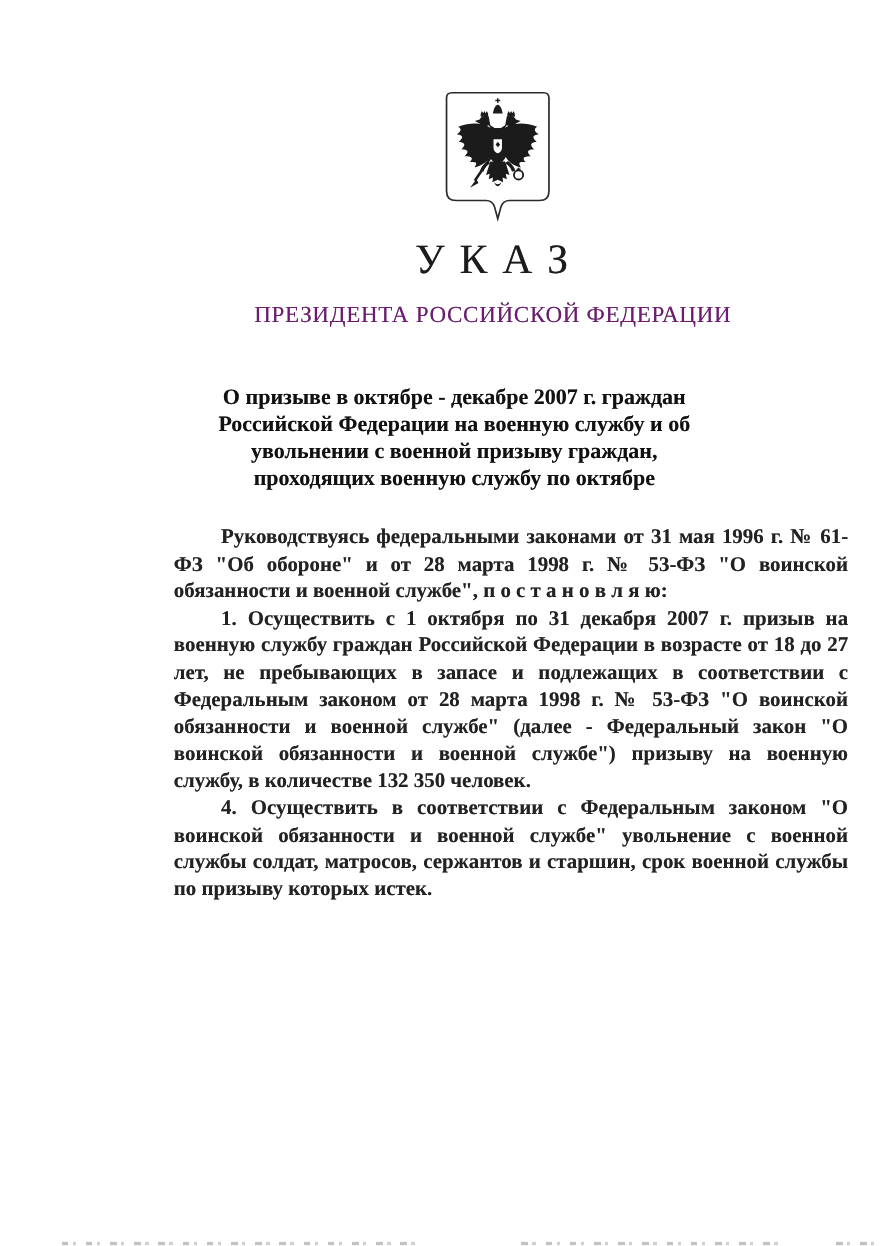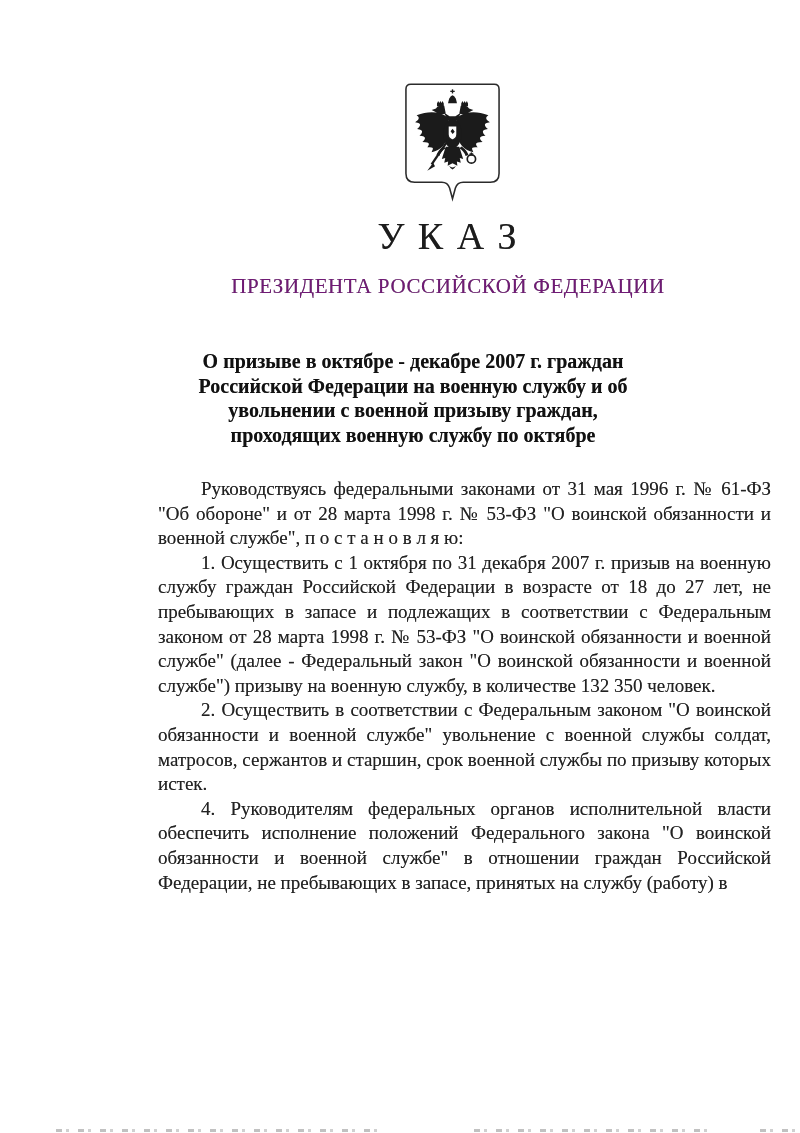--- a/index.html
+++ b/index.html
@@ -62,21 +62,21 @@
     position: absolute;
     left: 110px;
     top: 477px;
     width: 613px;
     font-size: 19px;
     line-height: 24.6px;
     text-align: justify;
     color: #222;
     text-shadow: 0 0 0.45px rgba(25,25,25,.5);
   }
-  .decree-body p { margin: 0; text-indent: 43px; }
+  .decree-body p { margin: 0; text-indent: 43px; font-weight: bold; }
 
   .edge-mark {
     position: absolute;
     right: 0;
     width: 7px;
     height: 13px;
     background: radial-gradient(ellipse at center, #bdbdbd 0%, rgba(189,189,189,0) 72%);
     opacity: .75;
   }
   .bottom-strip {
@@ -154,22 +154,21 @@
   <div class="decree-subject">
     <div>О призыве в октябре - декабре 2007 г. граждан</div>
     <div>Российской Федерации на военную службу и об</div>
     <div>увольнении с военной призыву граждан,</div>
     <div>проходящих военную службу по октябре</div>
   </div>
 
   <div class="decree-body">
     <p>Руководствуясь федеральными законами от 31 мая 1996 г. № 61-ФЗ "Об обороне" и от 28 марта 1998 г. № 53-ФЗ "О воинской обязанности и военной службе", п о с т а н о в л я ю:</p>
     <p>1. Осуществить с 1 октября по 31 декабря 2007 г. призыв на военную службу граждан Российской Федерации в возрасте от 18 до 27 лет, не пребывающих в запасе и подлежащих в соответствии с Федеральным законом от 28 марта 1998 г. № 53-ФЗ "О воинской обязанности и военной службе" (далее - Федеральный закон "О воинской обязанности и военной службе") призыву на военную службу, в количестве 132 350 человек.</p>
-    <p>2. Осуществить в соответствии с Федеральным законом "О воинской обязанности и военной службе" увольнение с военной службы солдат, матросов, сержантов и старшин, срок военной службы по призыву которых истек.</p>
-    <p>4. Руководителям федеральных органов исполнительной власти обеспечить исполнение положений Федерального закона "О воинской обязанности и военной службе" в отношении граждан Российской Федерации, не пребывающих в запасе, принятых на службу (работу) в</p>
+    <p>4. Осуществить в соответствии с Федеральным законом "О воинской обязанности и военной службе" увольнение с военной службы солдат, матросов, сержантов и старшин, срок военной службы по призыву которых истек.</p>
   </div>
 
   <div class="edge-mark" style="top:28px"></div>
   <div class="edge-mark" style="top:63px"></div>
   <div class="edge-mark" style="top:104px"></div>
   <div class="edge-mark" style="top:143px"></div>
   <div class="edge-mark" style="top:289px"></div>
   <div class="edge-mark" style="top:698px"></div>
 
   <div class="bottom-strip"></div>

